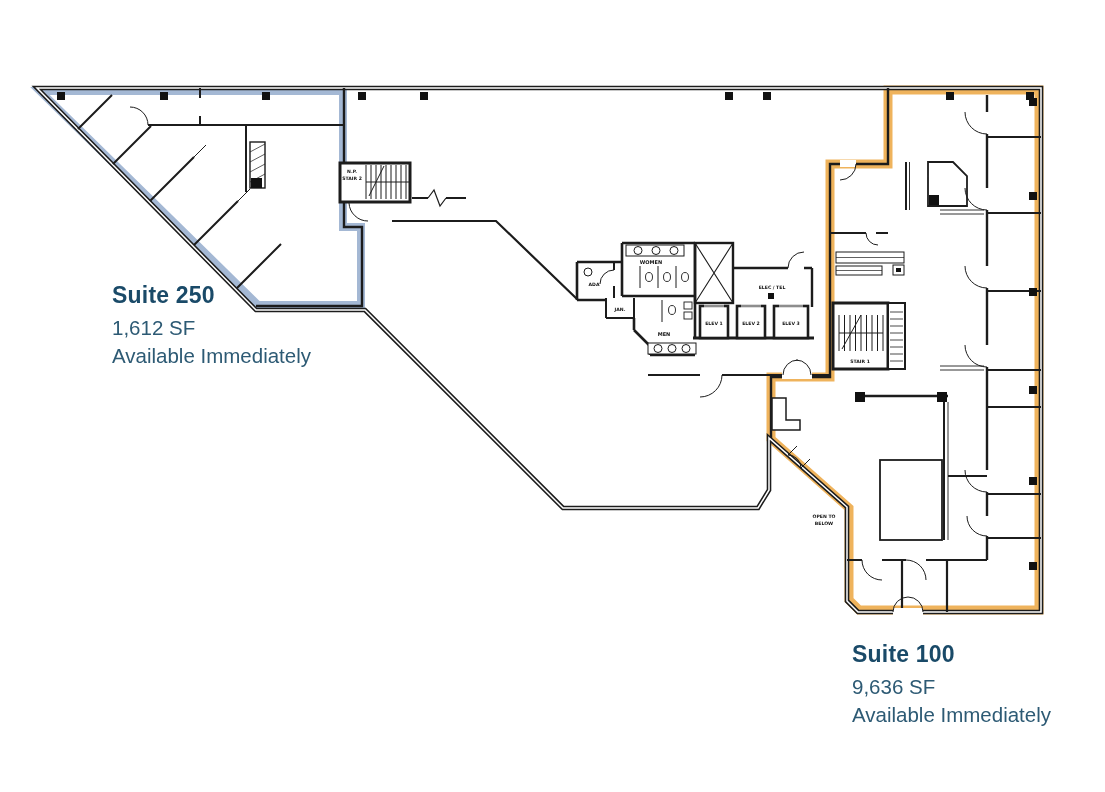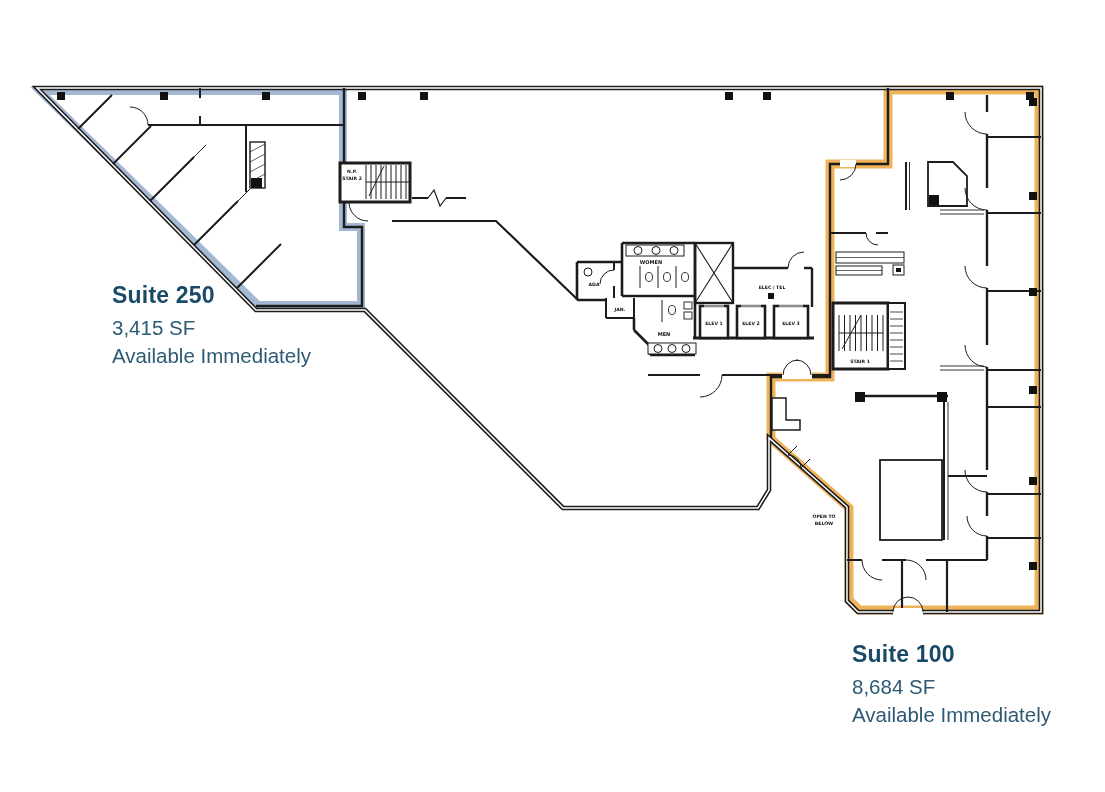--- a/index.html
+++ b/index.html
@@ -210,23 +210,23 @@
 
   <g>
     <text class="t46" x="824" y="518" text-anchor="middle">OPEN TO</text>
     <text class="t46" x="824" y="525" text-anchor="middle">BELOW</text>
   </g>
 
 </svg>
 
 <div class="suite-label" style="left:112px;top:282px;">
   <p class="h">Suite 250</p>
-  <p class="l">3,415 SF</p>
+  <p class="l">1,612 SF</p>
   <p class="l">Available Immediately</p>
 </div>
 
 <div class="suite-label" style="left:852px;top:641px;">
   <p class="h">Suite 100</p>
-  <p class="l">8,684 SF</p>
+  <p class="l">9,636 SF</p>
   <p class="l">Available Immediately</p>
 </div>
 
 </div>
 
 </body></html>

